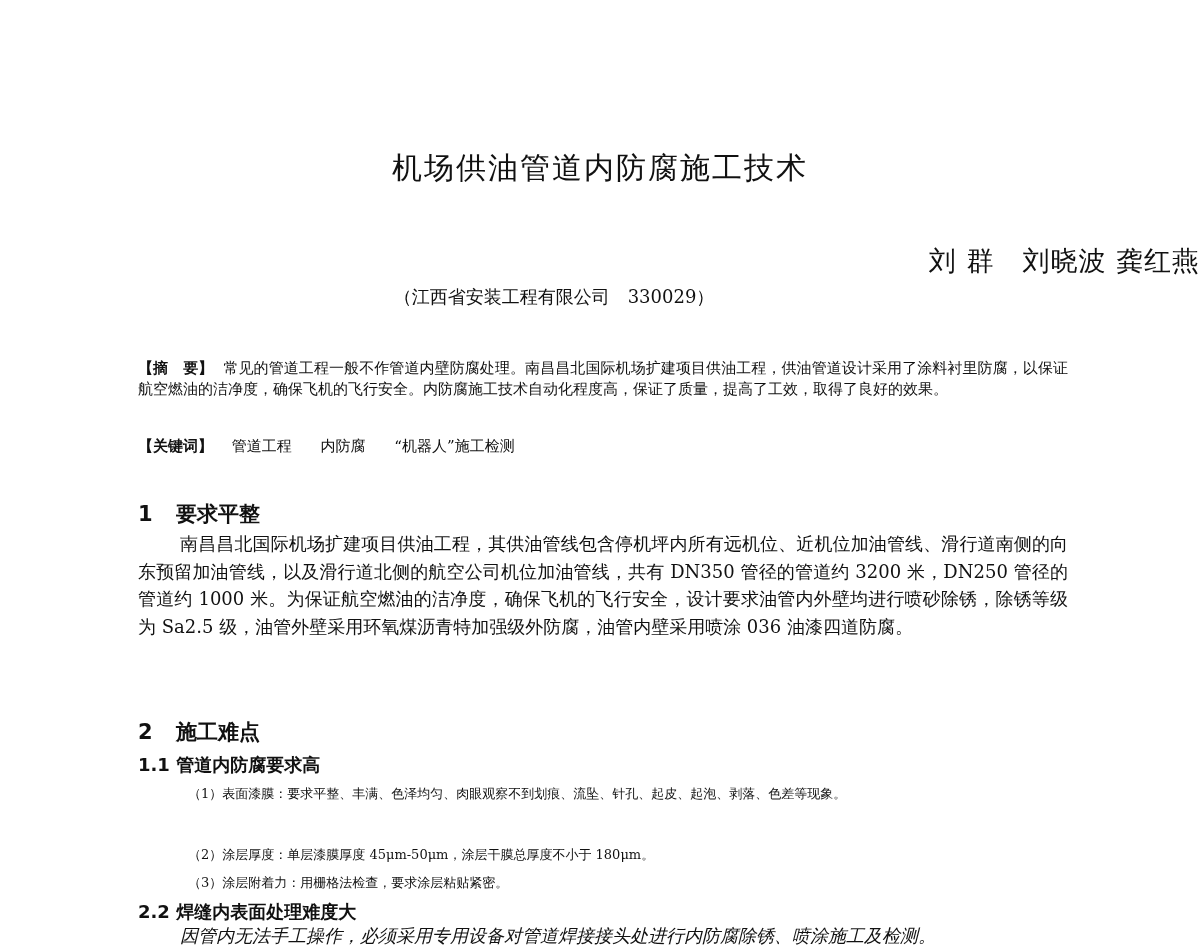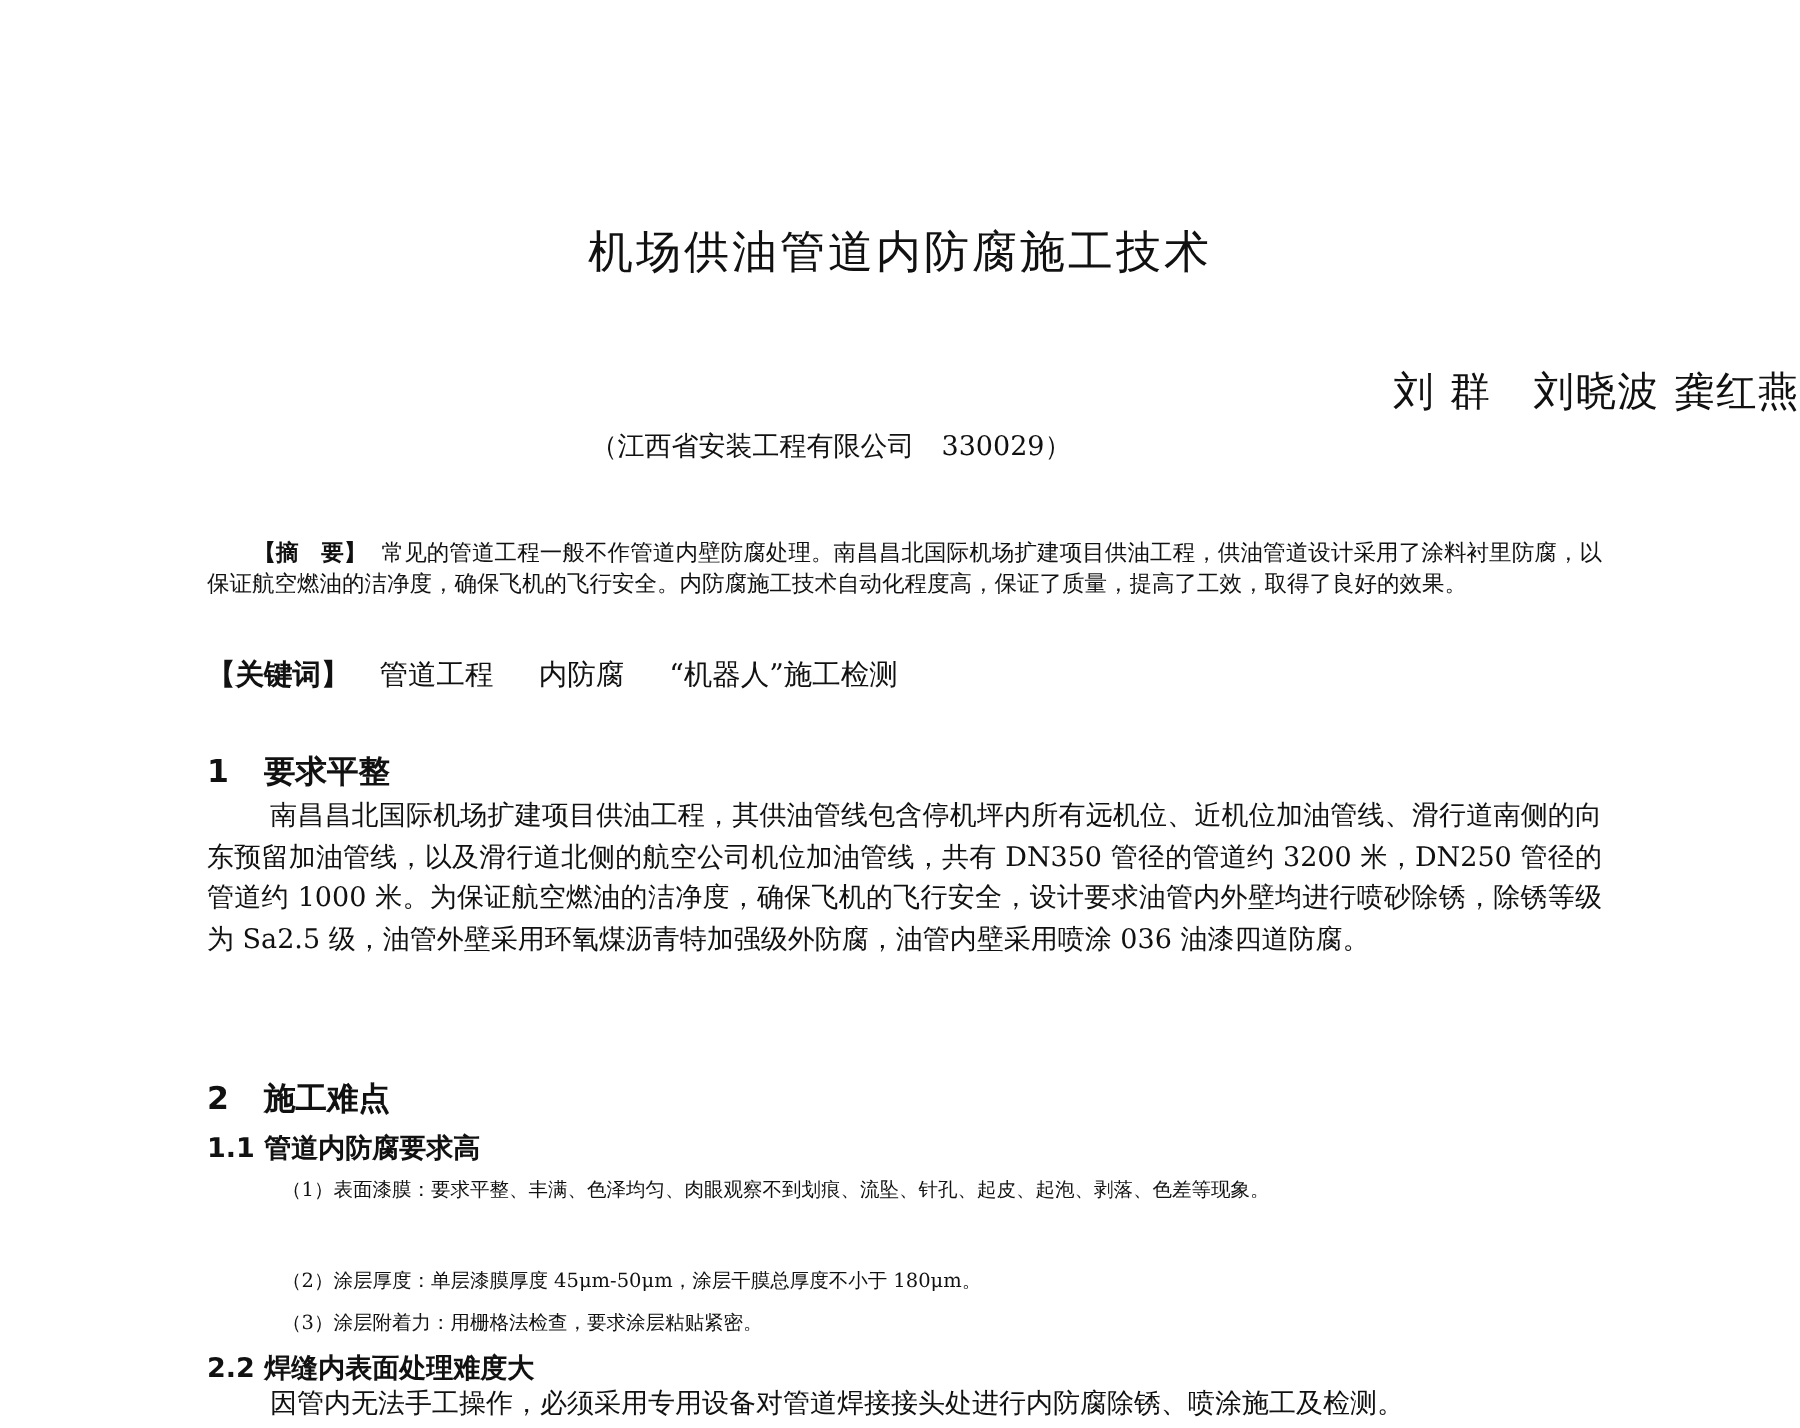--- a/index.html
+++ b/index.html
@@ -5,22 +5,22 @@
   html, body { margin: 0; padding: 0; background: #ffffff; }
   body { width: 1200px; height: 952px; position: relative; overflow: hidden;
          font-family: "DejaVu Serif", "Liberation Serif", serif; color: #111; }
   .abs { position: absolute; white-space: nowrap; }
   .title { left: 0; width: 1200px; top: 148px; text-align: center; font-size: 30px;
            font-family: "DejaVu Sans", "Liberation Sans", sans-serif; letter-spacing: 2px; }
   .authors { left: 0; width: 1200px; top: 243px; text-align: right; font-size: 27px; letter-spacing: 1px; }
   .affil { left: 0; width: 1108px; top: 285px; text-align: center; font-size: 18px; }
   .abstract { left: 138px; width: 930px; top: 358px; font-size: 15px; line-height: 21px; white-space: normal;
               text-align: justify; text-align-last: left; }
-  .abstract .label { font-weight: bold; margin-right: 10px; margin-left: 31px; }
-  .keywords { left: 138px; top: 437px; font-size: 19px; }
+  .abstract .label { font-weight: bold; margin-right: 10px; }
+  .keywords { left: 138px; top: 437px; font-size: 15px; }
   .keywords .label { font-weight: bold; margin-right: 14px; }
   .keywords .kw { margin-right: 24px; }
   .h1 { left: 138px; font-size: 21px; font-weight: bold; font-family: "DejaVu Sans", "Liberation Sans", sans-serif; }
   .h1 .num { display: inline-block; width: 38px; }
   .h2 { left: 138px; font-size: 18px; font-weight: bold; font-family: "DejaVu Sans", "Liberation Sans", sans-serif; }
   .para { left: 138px; width: 930px; font-size: 18px; line-height: 27.5px; white-space: normal;
           text-indent: 42px; text-align: justify; }
   .item { left: 138px; width: 930px; font-size: 13px; line-height: 27.5px; white-space: normal;
           text-indent: 50px; text-align: justify; }
 </style>
@@ -49,14 +49,14 @@
   <div class="abs para" style="top:530px;">南昌昌北国际机场扩建项目供油工程，其供油管线包含停机坪内所有远机位、近机位加油管线、滑行道南侧的向东预留加油管线，以及滑行道北侧的航空公司机位加油管线，共有 DN350 管径的管道约 3200 米，DN250 管径的管道约 1000 米。为保证航空燃油的洁净度，确保飞机的飞行安全，设计要求油管内外壁均进行喷砂除锈，除锈等级为 Sa2.5 级，油管外壁采用环氧煤沥青特加强级外防腐，油管内壁采用喷涂 036 油漆四道防腐。</div>
 
   <div class="abs h1" style="top:718px;">
     <span class="num">2</span><span>施工难点</span>
   </div>
   <div class="abs h2" style="top:753px;">1.1 管道内防腐要求高</div>
   <div class="abs item" style="top:780px;">（1）表面漆膜：要求平整、丰满、色泽均匀、肉眼观察不到划痕、流坠、针孔、起皮、起泡、剥落、色差等现象。</div>
   <div class="abs item" style="top:841px;">（2）涂层厚度：单层漆膜厚度 45μm-50μm，涂层干膜总厚度不小于 180μm。</div>
   <div class="abs item" style="top:869px;">（3）涂层附着力：用栅格法检查，要求涂层粘贴紧密。</div>
   <div class="abs h2" style="top:900px;">2.2 焊缝内表面处理难度大</div>
-  <div class="abs para" style="top:922px;">因管内无法手工操作，必须采用专用设备对管道焊接接头处进行内防腐除锈、喷涂施工及检测。</div>
+  <div class="abs para" style="top:922px;font-style:italic;">因管内无法手工操作，必须采用专用设备对管道焊接接头处进行内防腐除锈、喷涂施工及检测。</div>
 </div>
 
 </body></html>

